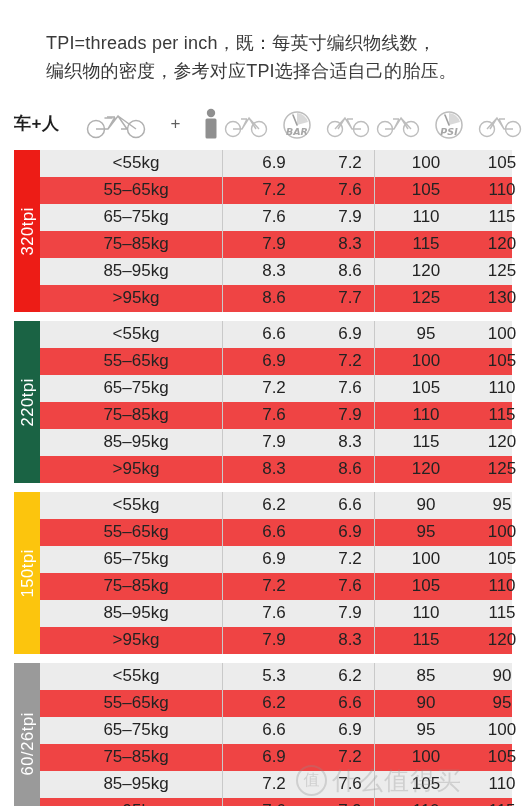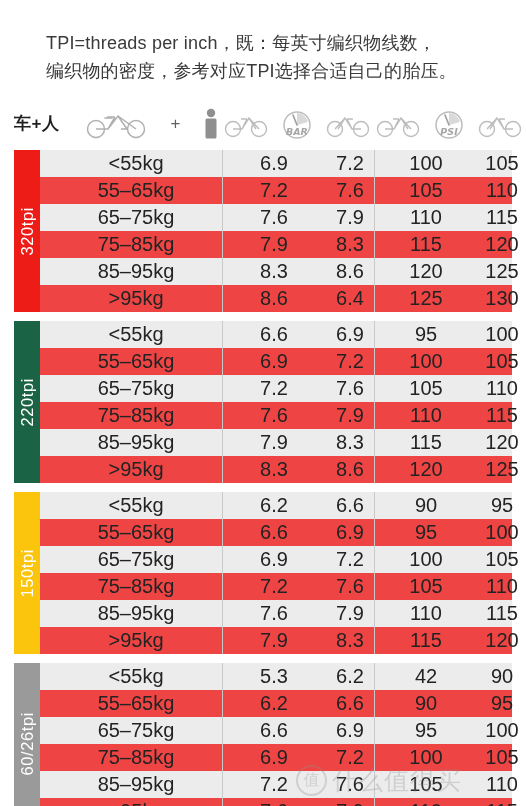--- a/index.html
+++ b/index.html
@@ -86,21 +86,21 @@
     writing-mode: vertical-rl;
     transform: rotate(180deg);
     white-space: nowrap;
     font-weight: 400;
   }
 
   .rows { position: relative; }
 
   .trow {
     height: 27px;
-    font-size: 20px;
+    font-size: 17px;
     color: #232323;
     position: relative;
   }
   .trow.odd  { background: #ececec; }
   .trow.even { background: #ef4444; }
 
   .trow .c-color { background: transparent; }
   .trow .c-weight { padding-right: 18px; box-sizing: border-box; }
 
   
@@ -278,21 +278,21 @@
           <div class="c-weight">85–95kg</div>
           <div class="c-n">8.3</div>
           <div class="c-n2">8.6</div>
           <div class="c-n">120</div>
           <div class="c-n2">125</div>
         </div>
         <div class="grid-row trow even">
           <div class="c-color"></div>
           <div class="c-weight">&gt;95kg</div>
           <div class="c-n">8.6</div>
-          <div class="c-n2">6.4</div>
+          <div class="c-n2">7.7</div>
           <div class="c-n">125</div>
           <div class="c-n2">130</div>
         </div>
         <div class="vline v1"></div>
         <div class="vline v2"></div>
       </div>
     </div>
     <div class="block">
       <div class="band" style="background: rgb(26, 99, 68);">
         <span class="band-text">220tpi</span>
@@ -410,21 +410,21 @@
     <div class="block">
       <div class="band" style="background: rgb(154, 154, 154);">
         <span class="band-text">60/26tpi</span>
       </div>
       <div class="rows">
         <div class="grid-row trow odd">
           <div class="c-color"></div>
           <div class="c-weight">&lt;55kg</div>
           <div class="c-n">5.3</div>
           <div class="c-n2">6.2</div>
-          <div class="c-n">42</div>
+          <div class="c-n">85</div>
           <div class="c-n2">90</div>
         </div>
         <div class="grid-row trow even">
           <div class="c-color"></div>
           <div class="c-weight">55–65kg</div>
           <div class="c-n">6.2</div>
           <div class="c-n2">6.6</div>
           <div class="c-n">90</div>
           <div class="c-n2">95</div>
         </div>

